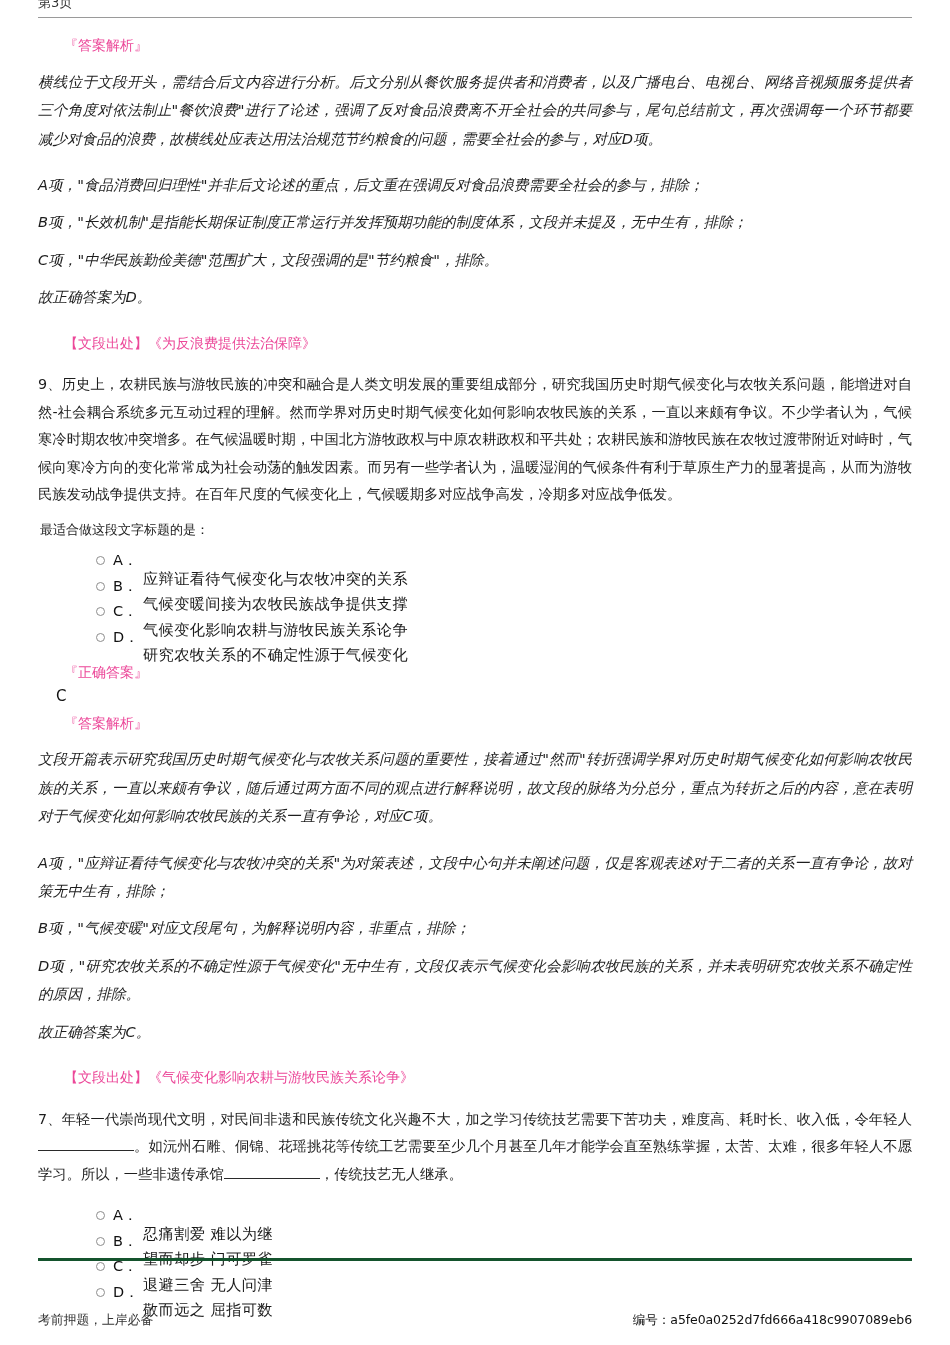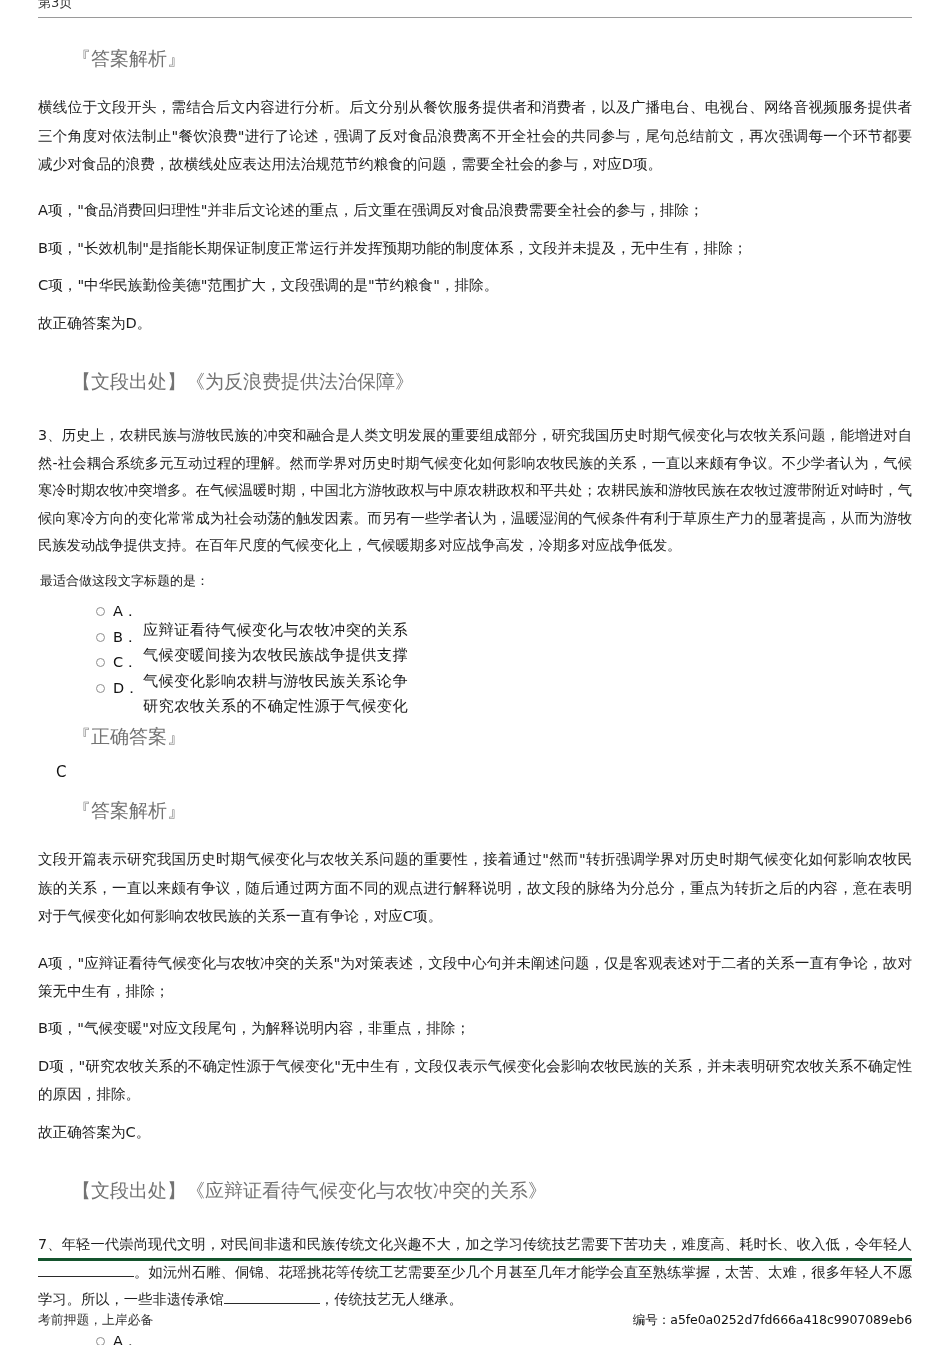--- a/index.html
+++ b/index.html
@@ -50,26 +50,27 @@
   .content {
     padding-top: 14px;
   }
   .para {
     font-size: 14.6px;
     line-height: 1.95;
     color: #1d1d1d;
     margin: 0 0 9px 0;
     text-align: justify;
     text-justify: inter-ideograph;
+    font-style: italic;
   }
   .label-line {
-    font-size: 19px;
+    font-size: 14px;
     line-height: 1.9;
-    color: #737373;
-    margin: 8px;
+    color: #ec4899;
+    margin: 0;
     padding-left: 26px;
   }
   .answer-letter {
     font-size: 15px;
     line-height: 1.45;
     color: #111;
     margin: 0 0 2px 0;
     padding-left: 18px;
     font-weight: 400;
   }
@@ -182,21 +183,21 @@
     <p class="para">B项，"长效机制"是指能长期保证制度正常运行并发挥预期功能的制度体系，文段并未提及，无中生有，排除；</p>
     <p class="para">C项，"中华民族勤俭美德"范围扩大，文段强调的是"节约粮食"，排除。</p>
     <p class="para">故正确答案为D。</p>
     <div class="spacer-sm"></div>
     <div class="label-line">
       <span>【文段出处】</span><span>《为反浪费提供法治保障》</span>
     </div>
 
     <div class="spacer-md"></div>
 
-    <p class="question-stem">3、历史上，农耕民族与游牧民族的冲突和融合是人类文明发展的重要组成部分，研究我国历史时期气候变化与农牧关系问题，能增进对自然-社会耦合系统多元互动过程的理解。然而学界对历史时期气候变化如何影响农牧民族的关系，一直以来颇有争议。不少学者认为，气候寒冷时期农牧冲突增多。在气候温暖时期，中国北方游牧政权与中原农耕政权和平共处；农耕民族和游牧民族在农牧过渡带附近对峙时，气候向寒冷方向的变化常常成为社会动荡的触发因素。而另有一些学者认为，温暖湿润的气候条件有利于草原生产力的显著提高，从而为游牧民族发动战争提供支持。在百年尺度的气候变化上，气候暖期多对应战争高发，冷期多对应战争低发。</p>
+    <p class="question-stem">9、历史上，农耕民族与游牧民族的冲突和融合是人类文明发展的重要组成部分，研究我国历史时期气候变化与农牧关系问题，能增进对自然-社会耦合系统多元互动过程的理解。然而学界对历史时期气候变化如何影响农牧民族的关系，一直以来颇有争议。不少学者认为，气候寒冷时期农牧冲突增多。在气候温暖时期，中国北方游牧政权与中原农耕政权和平共处；农耕民族和游牧民族在农牧过渡带附近对峙时，气候向寒冷方向的变化常常成为社会动荡的触发因素。而另有一些学者认为，温暖湿润的气候条件有利于草原生产力的显著提高，从而为游牧民族发动战争提供支持。在百年尺度的气候变化上，气候暖期多对应战争高发，冷期多对应战争低发。</p>
     <div class="spacer-sm"></div>
     <p class="prompt">最适合做这段文字标题的是：</p>
 
     <ul class="options">
       <li class="option-row">
         <span class="radio"></span>
         <span class="option-letter">A．</span>
         <span class="option-text">应辩证看待气候变化与农牧冲突的关系</span>
       </li>
       <li class="option-row">
@@ -222,21 +223,21 @@
     <div class="label-line">『答案解析』</div>
     <div class="spacer-sm"></div>
     <p class="para">文段开篇表示研究我国历史时期气候变化与农牧关系问题的重要性，接着通过"然而"转折强调学界对历史时期气候变化如何影响农牧民族的关系，一直以来颇有争议，随后通过两方面不同的观点进行解释说明，故文段的脉络为分总分，重点为转折之后的内容，意在表明对于气候变化如何影响农牧民族的关系一直有争论，对应C项。</p>
     <div class="spacer-sm"></div>
     <p class="para">A项，"应辩证看待气候变化与农牧冲突的关系"为对策表述，文段中心句并未阐述问题，仅是客观表述对于二者的关系一直有争论，故对策无中生有，排除；</p>
     <p class="para">B项，"气候变暖"对应文段尾句，为解释说明内容，非重点，排除；</p>
     <p class="para">D项，"研究农牧关系的不确定性源于气候变化"无中生有，文段仅表示气候变化会影响农牧民族的关系，并未表明研究农牧关系不确定性的原因，排除。</p>
     <p class="para">故正确答案为C。</p>
     <div class="spacer-sm"></div>
     <div class="label-line">
-      <span>【文段出处】</span><span>《应辩证看待气候变化与农牧冲突的关系》</span>
+      <span>【文段出处】</span><span>《气候变化影响农耕与游牧民族关系论争》</span>
     </div>
 
     <div class="spacer-md"></div>
 
     <p class="question-stem"><span>7、年轻一代崇尚现代文明，对民间非遗和民族传统文化兴趣不大，加之学习传统技艺需要下苦功夫，难度高、耗时长、收入低，令年轻人</span><span class="blank-underline"></span><span>。如沅州石雕、侗锦、花瑶挑花等传统工艺需要至少几个月甚至几年才能学会直至熟练掌握，太苦、太难，很多年轻人不愿学习。所以，一些非遗传承馆</span><span class="blank-underline"></span><span>，传统技艺无人继承。</span></p>
     <div class="spacer-sm"></div>
 
     <ul class="options">
       <li class="option-row">
         <span class="radio"></span>

